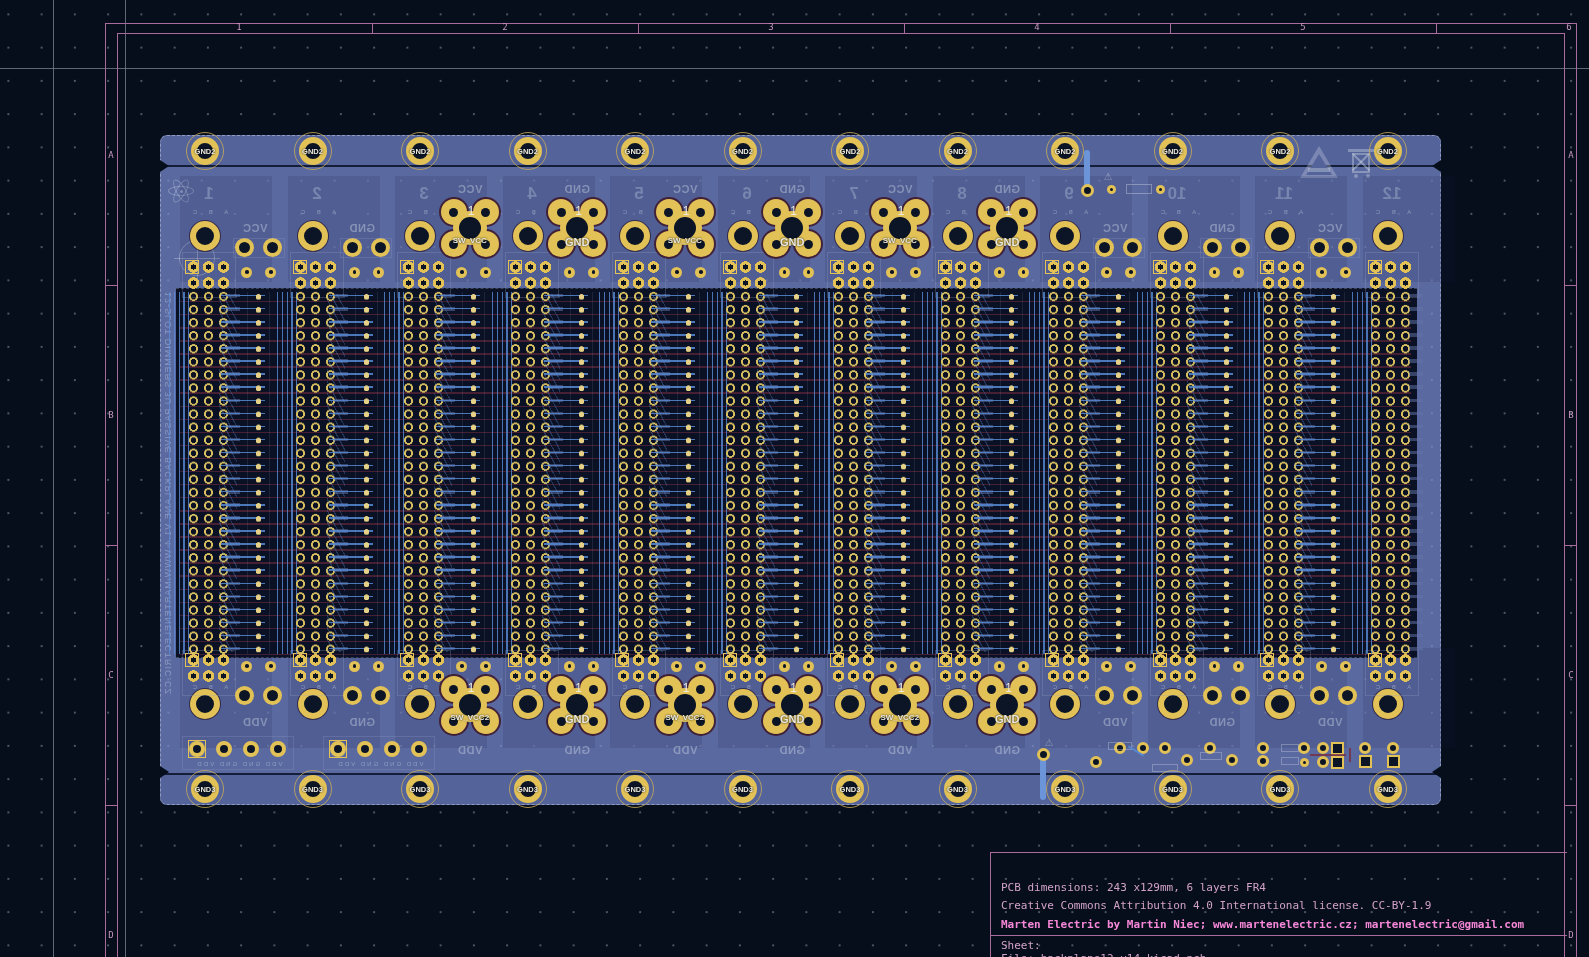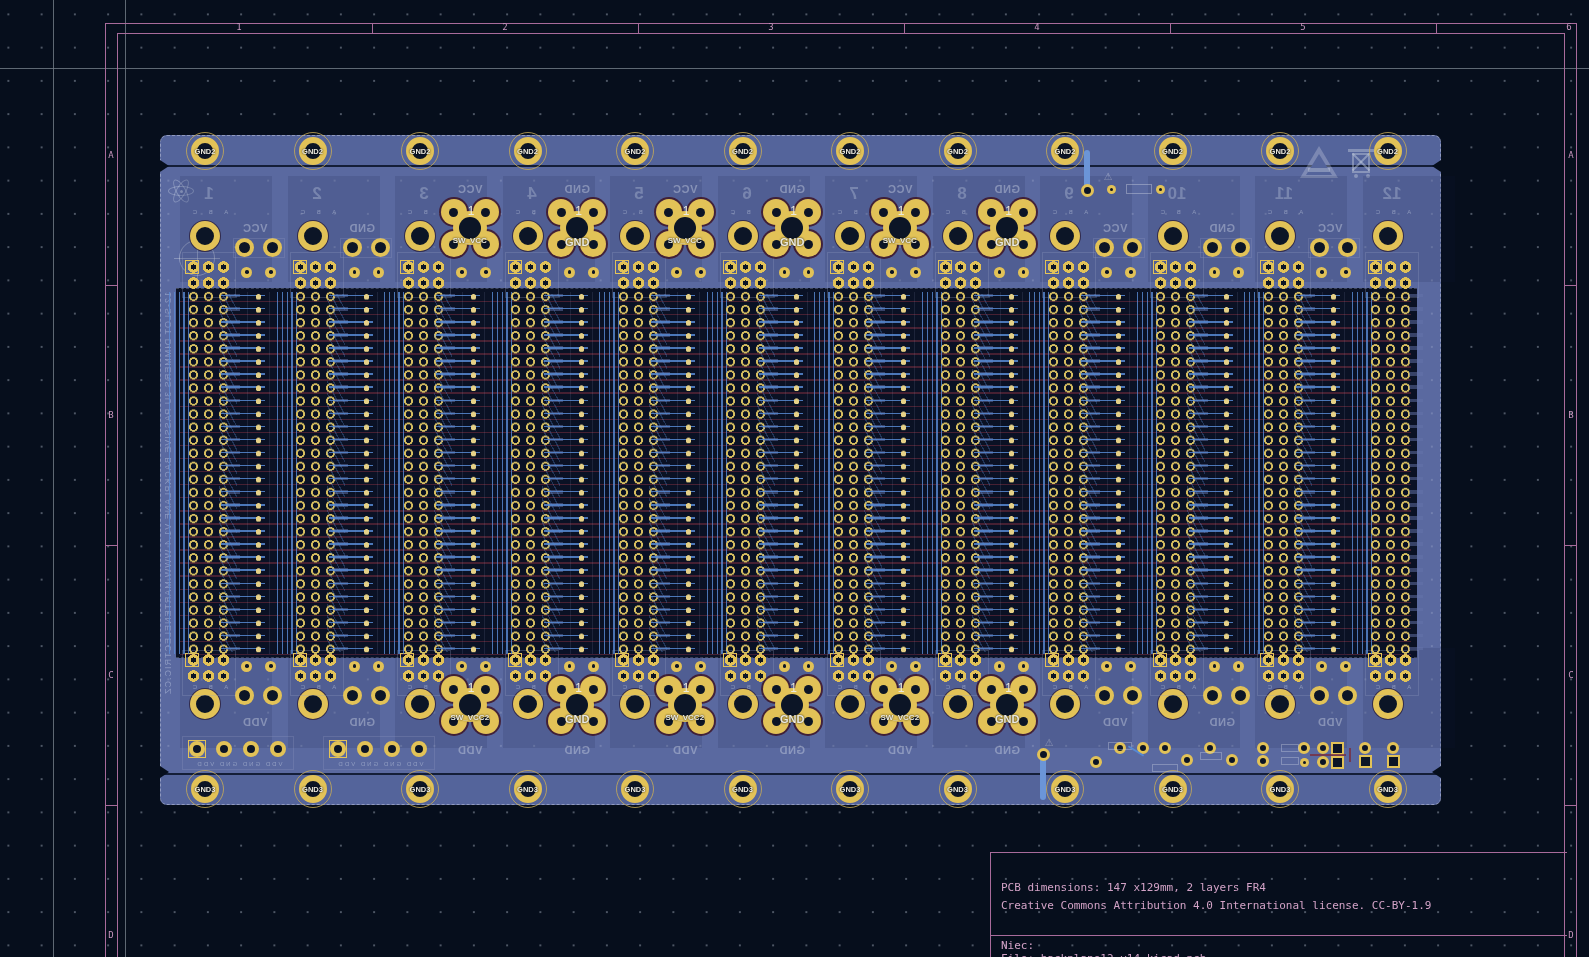--- a/index.html
+++ b/index.html
@@ -48,24 +48,25 @@
       <div style="position: absolute; box-sizing: border-box; left: 1564px; top: 150px; width: 14px; color: rgb(199, 149, 189); font-size: 9px; text-align: center;">A</div>
       <div style="position: absolute; box-sizing: border-box; left: 104px; top: 410px; width: 14px; color: rgb(199, 149, 189); font-size: 9px; text-align: center;">B</div>
       <div style="position: absolute; box-sizing: border-box; left: 1564px; top: 410px; width: 14px; color: rgb(199, 149, 189); font-size: 9px; text-align: center;">B</div>
       <div style="position: absolute; box-sizing: border-box; left: 104px; top: 670px; width: 14px; color: rgb(199, 149, 189); font-size: 9px; text-align: center;">C</div>
       <div style="position: absolute; box-sizing: border-box; left: 1564px; top: 670px; width: 14px; color: rgb(199, 149, 189); font-size: 9px; text-align: center;">C</div>
       <div style="position: absolute; box-sizing: border-box; left: 104px; top: 930px; width: 14px; color: rgb(199, 149, 189); font-size: 9px; text-align: center;">D</div>
       <div style="position: absolute; box-sizing: border-box; left: 1564px; top: 930px; width: 14px; color: rgb(199, 149, 189); font-size: 9px; text-align: center;">D</div>
     </div>
 
   <div id="titleblock">
-    <div class="tl" style="top:28px;">PCB dimensions: 147 x129mm, 2 layers FR4</div>
+    <div class="tl" style="top:28px;">PCB dimensions: 243 x129mm, 6 layers FR4</div>
     <div class="tl" style="top:46px;">Creative Commons Attribution 4.0 International license. CC-BY-1.9</div>
+    <div class="tl" style="top:65px;color:#f788d8;font-weight:bold;">Marten Electric by Martin Niec; www.martenelectric.cz; martenelectric@gmail.com</div>
     <div class="abs" style="left:0;top:82px;width:576px;height:1px;background:#a86b9b;"></div>
-    <div class="tl" style="top:86px;">Niec:</div>
+    <div class="tl" style="top:86px;">Sheet:</div>
     <div class="tl" style="top:99px;">File: backplane12_v14.kicad_pcb</div>
   </div>
 
   <div id="board">
       <div style="position: absolute; box-sizing: border-box; left: 160px; top: 135px; width: 1281px; height: 670px; background: rgb(90, 105, 160); border-radius: 7px; border: 1px dashed rgba(200, 206, 222, 0.5);"></div>
       <div style="position: absolute; box-sizing: border-box; left: 160px; top: 135px; width: 1281px; height: 670px; background-image: radial-gradient(circle, rgba(200, 208, 228, 0.22) 0.7px, transparent 1.2px); background-size: 33.25px 33.25px; background-position: 25px 29px; border-radius: 7px;"></div>
       <div style="position: absolute; box-sizing: border-box; left: 161px; top: 136px; width: 1279px; height: 31px; background: rgb(84, 100, 155); border-bottom: 2px solid rgb(20, 30, 56); border-radius: 7px 7px 0px 0px;"></div>
       <div style="position: absolute; box-sizing: border-box; left: 161px; top: 773px; width: 1279px; height: 31px; background: rgb(84, 100, 155); border-top: 2px solid rgb(20, 30, 56); border-radius: 0px 0px 7px 7px;"></div>
       <div style="position: absolute; box-sizing: border-box; left: 160px; top: 160px; width: 0px; height: 0px; border-top: 6px solid transparent; border-bottom: 6px solid transparent; border-left: 9px solid rgb(6, 14, 28);"></div>
       <div style="position: absolute; box-sizing: border-box; left: 160px; top: 766px; width: 0px; height: 0px; border-top: 6px solid transparent; border-bottom: 6px solid transparent; border-left: 9px solid rgb(6, 14, 28);"></div>

